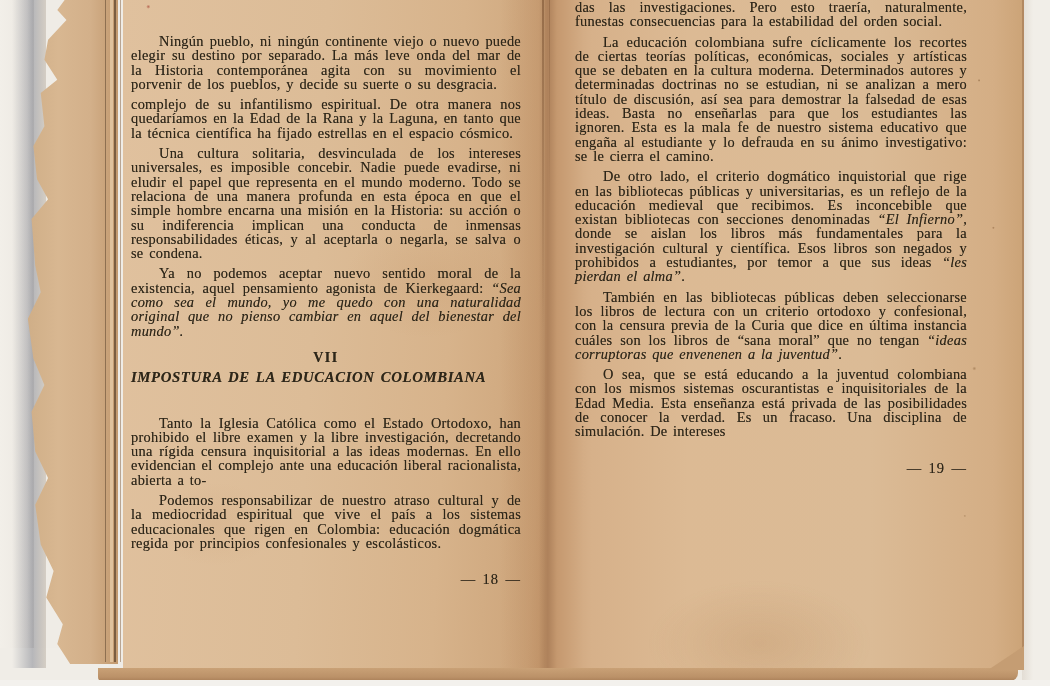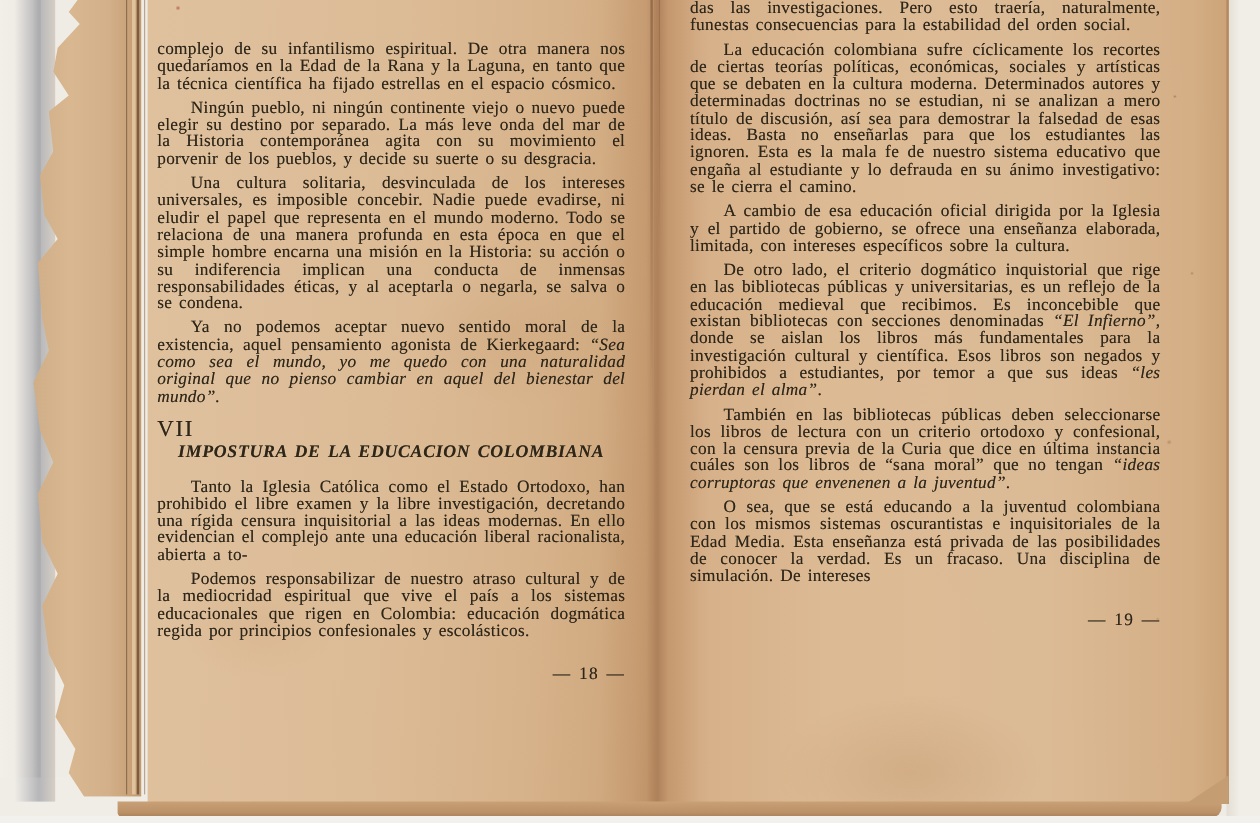--- a/index.html
+++ b/index.html
@@ -59,24 +59,24 @@
     background:#c59d73;clip-path:polygon(0 100%,100% 0,100% 100%);}
   
   .textcol{position:absolute;color:#2d2619;font-size:14.4px;line-height:14.3px;
     letter-spacing:.25px;word-spacing:1.8px;text-align:justify;
     text-shadow:0 0 .4px rgba(45,38,25,.55);}
   .tc-left{left:131px;top:34px;width:390px;}
   .tc-right{left:575px;top:0;width:392px;}
   p.para{margin:0 0 6px 0;}
   p.ind{text-indent:28px;}
   .it{font-style:italic;}
-  .sec{margin:13px 0 5px 0;font-size:19px;font-weight:normal;
+  .sec{margin:13px 0 5px 0;font-size:14px;font-weight:bold;text-align:center;
     letter-spacing:1.5px;font-style:normal;}
-  .chap{margin:0 0 14px 0;font-size:14.8px;font-weight:bold;font-style:italic;
-    text-align:center;letter-spacing:.6px;white-space:nowrap;}
+  .chap{margin:0 0 31px 0;font-size:14.8px;font-weight:bold;font-style:italic;
+    letter-spacing:.6px;white-space:nowrap;}
   .pagenum{margin-top:22px;text-align:right;font-size:14.5px;letter-spacing:1px;}
 </style>
 </head>
 <body>
 
 <div class="canvas">
 
   <div class="bed-left"></div>
   <div class="bed-right"></div>
   <div class="bed-corner-bl"></div>
@@ -93,34 +93,33 @@
 
   <div class="gutter"></div>
   <div class="crease1"></div>
   <div class="crease2"></div>
 
   <div class="under-edge"></div>
   <div class="dog-ear"></div>
   <div class="bed-bottom"></div>
 
   <div class="textcol tc-left">
+    <p class="para ind"><span>Ningún pueblo, ni ningún continente viejo o nuevo puede elegir su destino por separado. La más leve onda del mar de la Historia contemporánea agita con su movimiento el porvenir de los pueblos, y decide su suerte o su desgracia.</span></p>
     <p class="para"><span>complejo de su infantilismo espiritual. De otra manera nos quedaríamos en la Edad de la Rana y la Laguna, en tanto que la técnica científica ha fijado estrellas en el espacio cósmico.</span></p>
-    <p class="para ind"><span>Ningún pueblo, ni ningún continente viejo o nuevo puede elegir su destino por separado. La más leve onda del mar de la Historia contemporánea agita con su movimiento el porvenir de los pueblos, y decide su suerte o su desgracia.</span></p>
     <p class="para ind"><span>Una cultura solitaria, desvinculada de los intereses universales, es imposible concebir. Nadie puede evadirse, ni eludir el papel que representa en el mundo moderno. Todo se relaciona de una manera profunda en esta época en que el simple hombre encarna una misión en la Historia: su acción o su indiferencia implican una conducta de inmensas responsabilidades éticas, y al aceptarla o negarla, se salva o se condena.</span></p>
     <p class="para ind"><span>Ya no podemos aceptar nuevo sentido moral de la existencia, aquel pensamiento agonista de Kierkegaard: </span><span class="it">“Sea como sea el mundo, yo me quedo con una naturalidad original que no pienso cambiar en aquel del bienestar del mundo”.</span></p>
     <h2 class="sec">VII</h2>
     <h3 class="chap">IMPOSTURA DE LA EDUCACION COLOMBIANA</h3>
     <p class="para ind"><span>Tanto la Iglesia Católica como el Estado Ortodoxo, han prohibido el libre examen y la libre investigación, decretando una rígida censura inquisitorial a las ideas modernas. En ello evidencian el complejo ante una educación liberal racionalista, abierta a to-</span></p>
     <p class="para ind"><span>Podemos responsabilizar de nuestro atraso cultural y de la mediocridad espiritual que vive el país a los sistemas educacionales que rigen en Colombia: educación dogmática regida por principios confesionales y escolásticos.</span></p>
     <div class="pagenum">— 18 —</div>
   </div>
 
   <div class="textcol tc-right">
     <p class="para"><span>das las investigaciones. Pero esto traería, naturalmente, funestas consecuencias para la estabilidad del orden social.</span></p>
     <p class="para ind"><span>La educación colombiana sufre cíclicamente los recortes de ciertas teorías políticas, económicas, sociales y artísticas que se debaten en la cultura moderna. Determinados autores y determinadas doctrinas no se estudian, ni se analizan a mero título de discusión, así sea para demostrar la falsedad de esas ideas. Basta no enseñarlas para que los estudiantes las ignoren. Esta es la mala fe de nuestro sistema educativo que engaña al estudiante y lo defrauda en su ánimo investigativo: se le cierra el camino.</span></p>
-    <p class="para ind"><span>A cambio de esa educación oficial dirigida por la Iglesia y el partido de gobierno, se ofrece una enseñanza elaborada, limitada, con intereses específicos sobre la cultura.</span></p>
     <p class="para ind"><span>De otro lado, el criterio dogmático inquistorial que rige en las bibliotecas públicas y universitarias, es un reflejo de la educación medieval que recibimos. Es inconcebible que existan bibliotecas con secciones denominadas </span><span class="it">“El Infierno”</span><span>, donde se aislan los libros más fundamentales para la investigación cultural y científica. Esos libros son negados y prohibidos a estudiantes, por temor a que sus ideas </span><span class="it">“les pierdan el alma”</span><span>.</span></p>
     <p class="para ind"><span>También en las bibliotecas públicas deben seleccionarse los libros de lectura con un criterio ortodoxo y confesional, con la censura previa de la Curia que dice en última instancia cuáles son los libros de “sana moral” que no tengan </span><span class="it">“ideas corruptoras que envenenen a la juventud”</span><span>.</span></p>
     <p class="para ind"><span>O sea, que se está educando a la juventud colombiana con los mismos sistemas oscurantistas e inquisitoriales de la Edad Media. Esta enseñanza está privada de las posibilidades de conocer la verdad. Es un fracaso. Una disciplina de simulación. De intereses</span></p>
     <div class="pagenum">— 19 —</div>
   </div>
 
 </div>
 
 </body></html>

